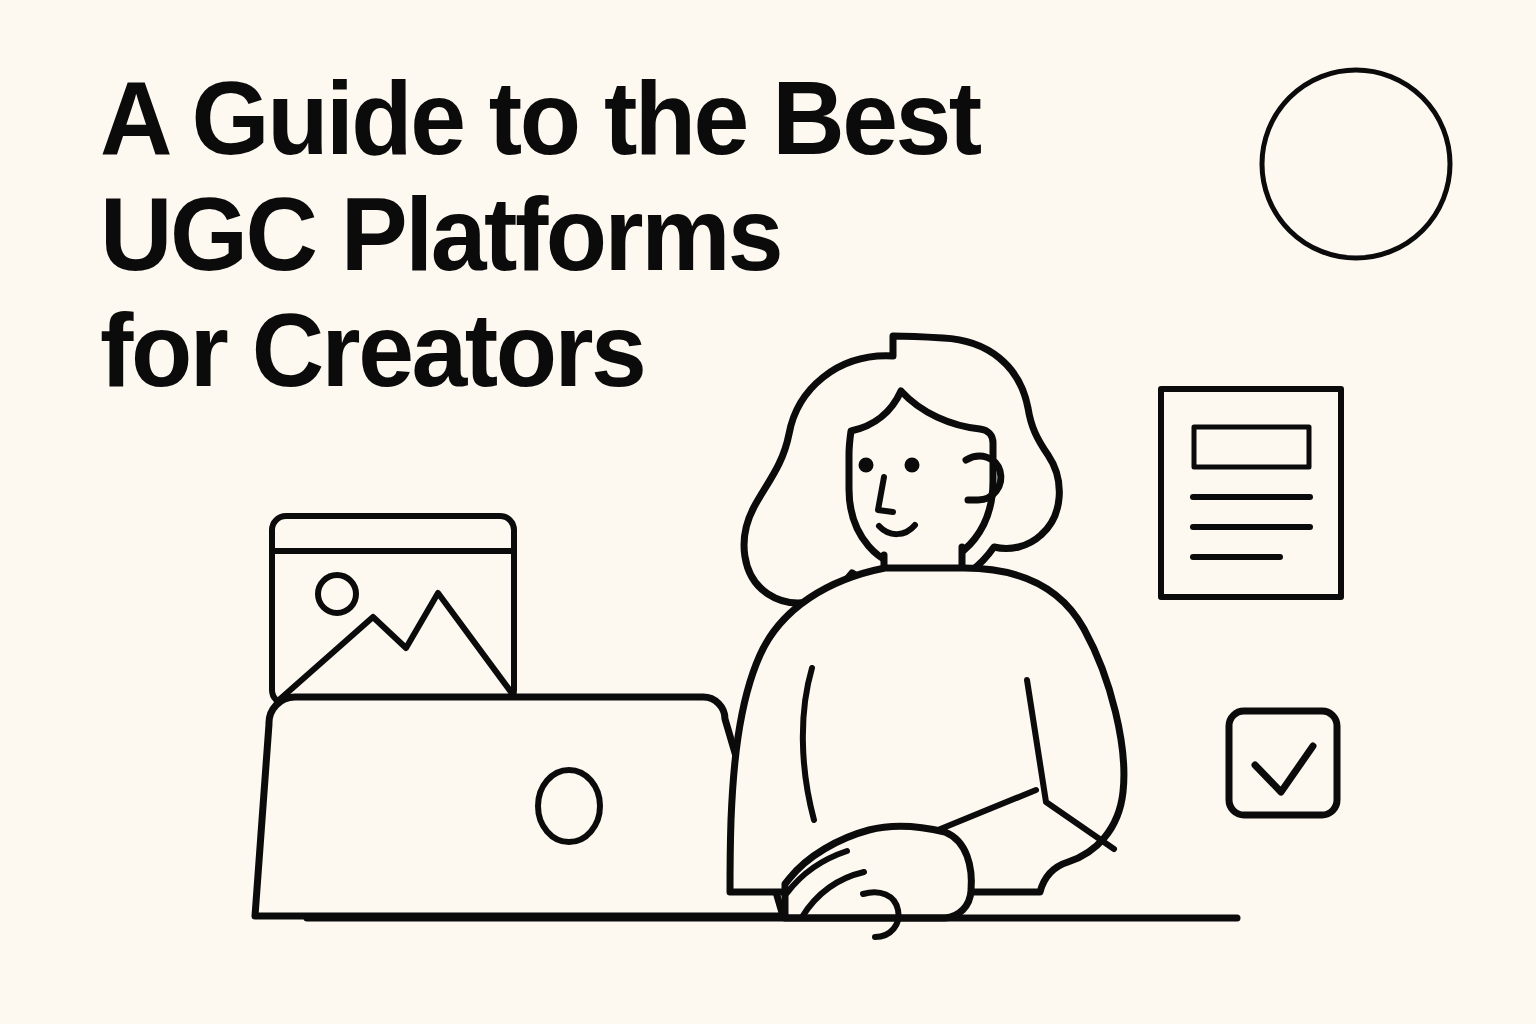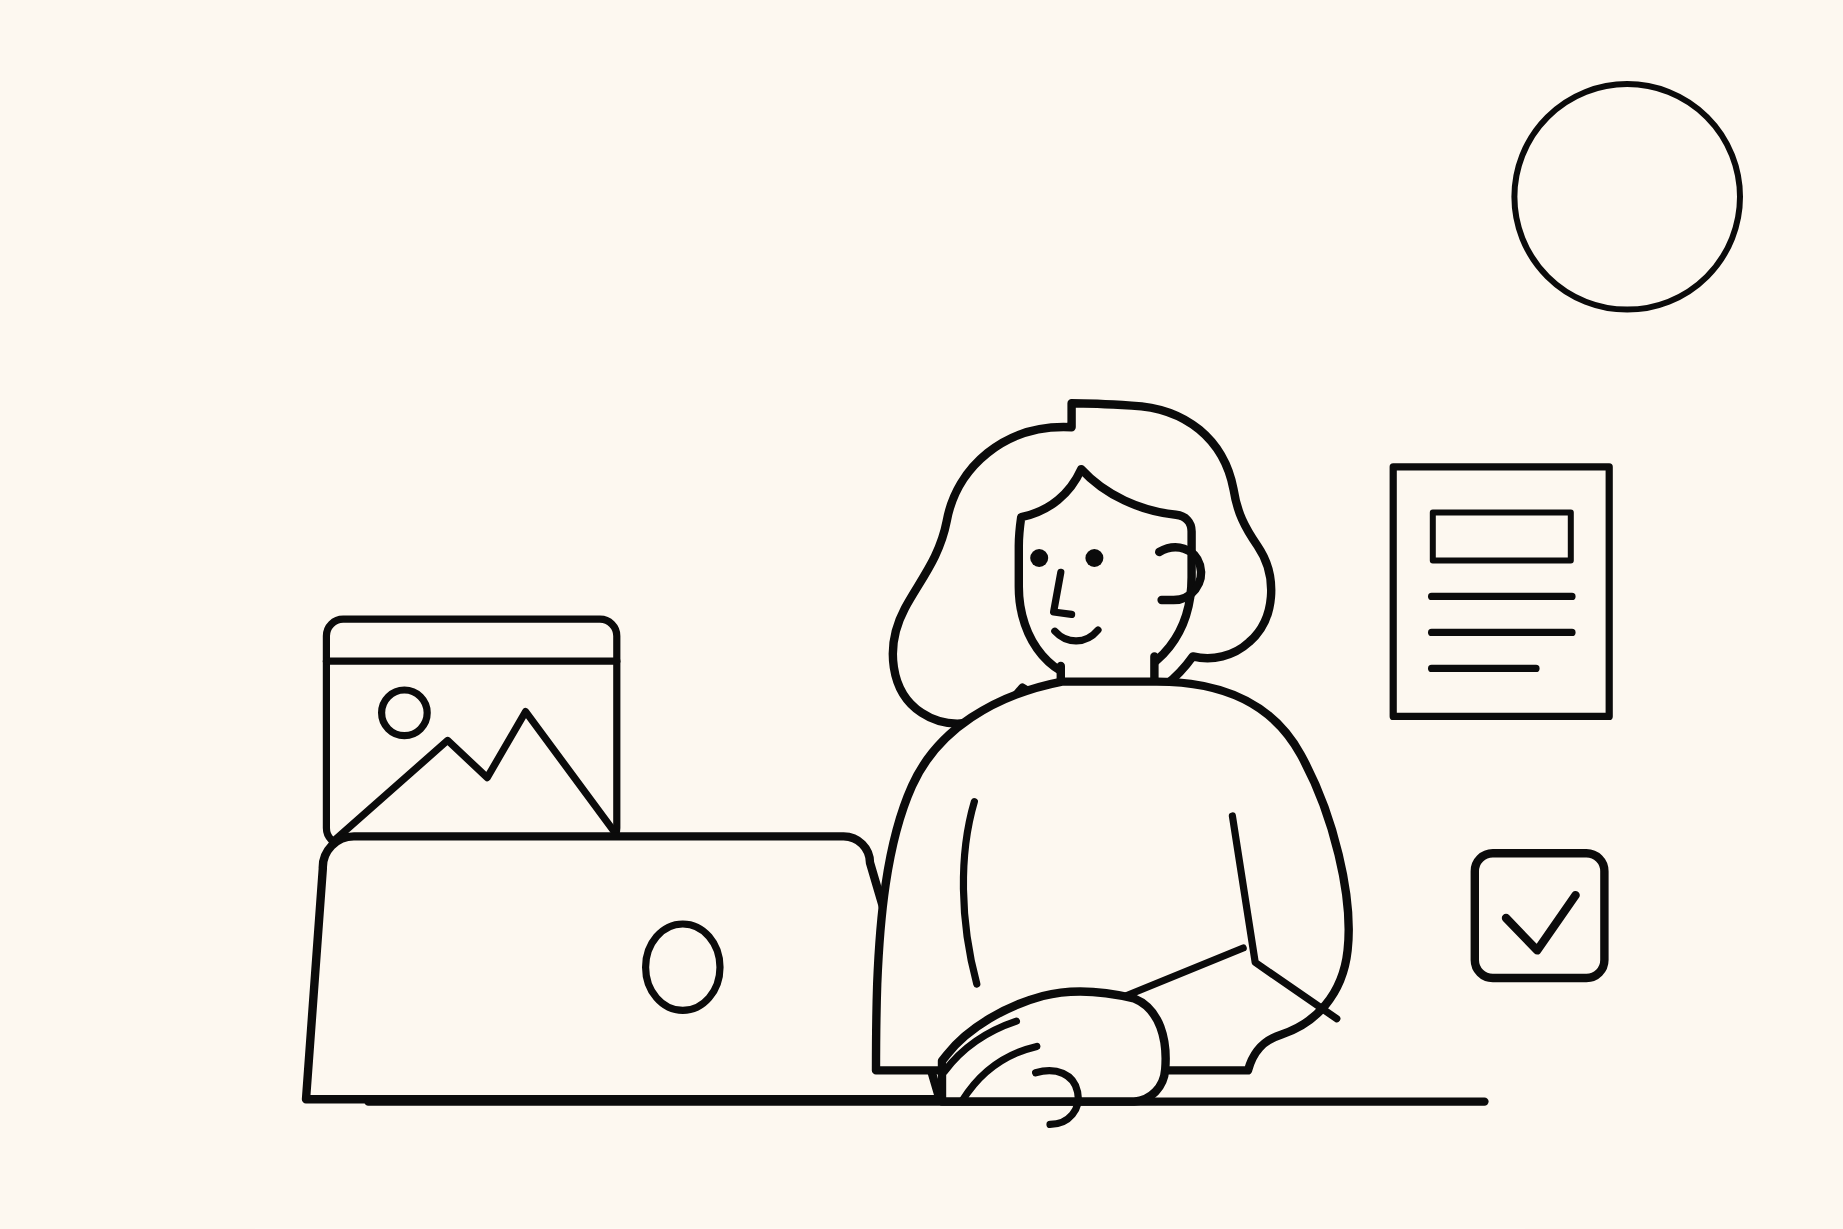--- a/index.html
+++ b/index.html
@@ -76,20 +76,25 @@
     stroke: none;
   }
 </style>
 </head>
 <body>
 
 <div id="canvas">
 
   <div class="bg-layer"></div>
 
+  <div id="headline">
+    <span class="headline-line">A Guide to the Best</span>
+    <span class="headline-line">UGC Platforms</span>
+    <span class="headline-line">for Creators</span>
+  </div>
 
   <svg id="artwork" viewBox="0 0 1536 1024">
 
     <g>
       <circle class="stroke" cx="1356" cy="164" r="94" stroke-width="5"></circle>
     </g>
 
     <g>
       <rect class="fill-bg" x="1161" y="389" width="180" height="208" stroke-width="6"></rect>
       <rect class="stroke" x="1194" y="427" width="115" height="40" stroke-width="5"></rect>

